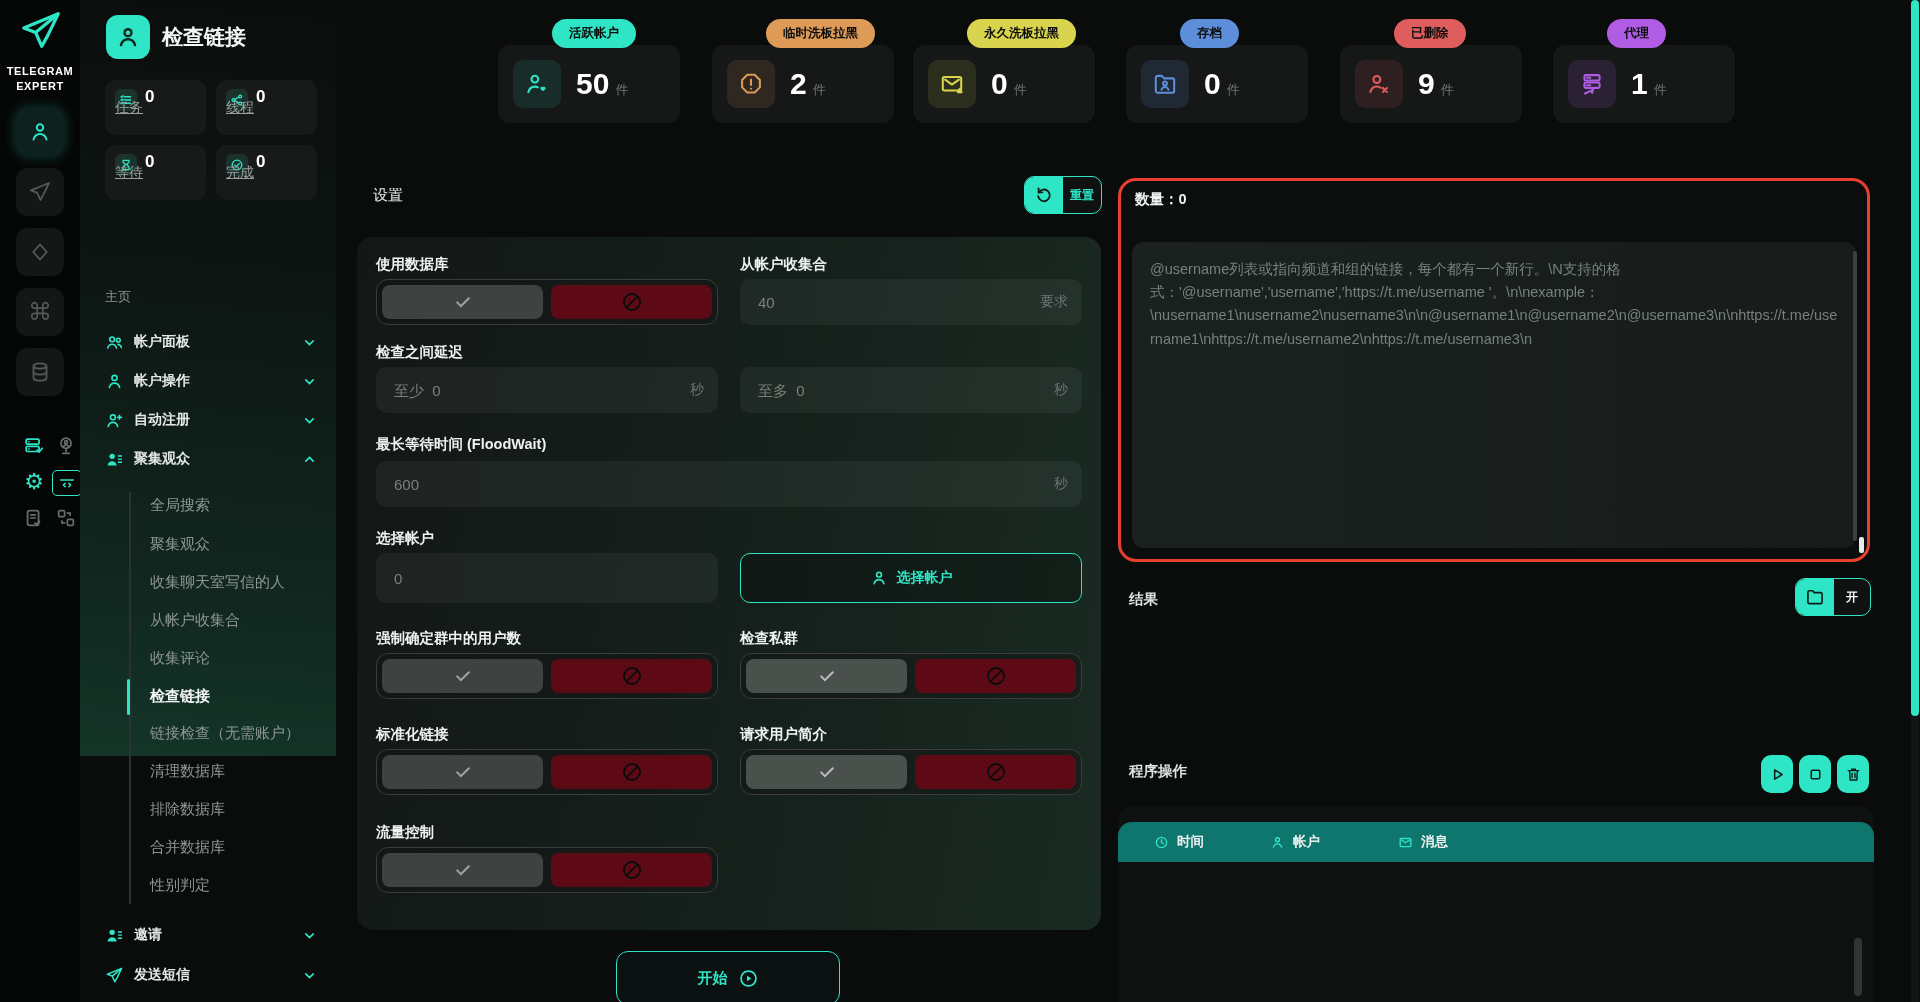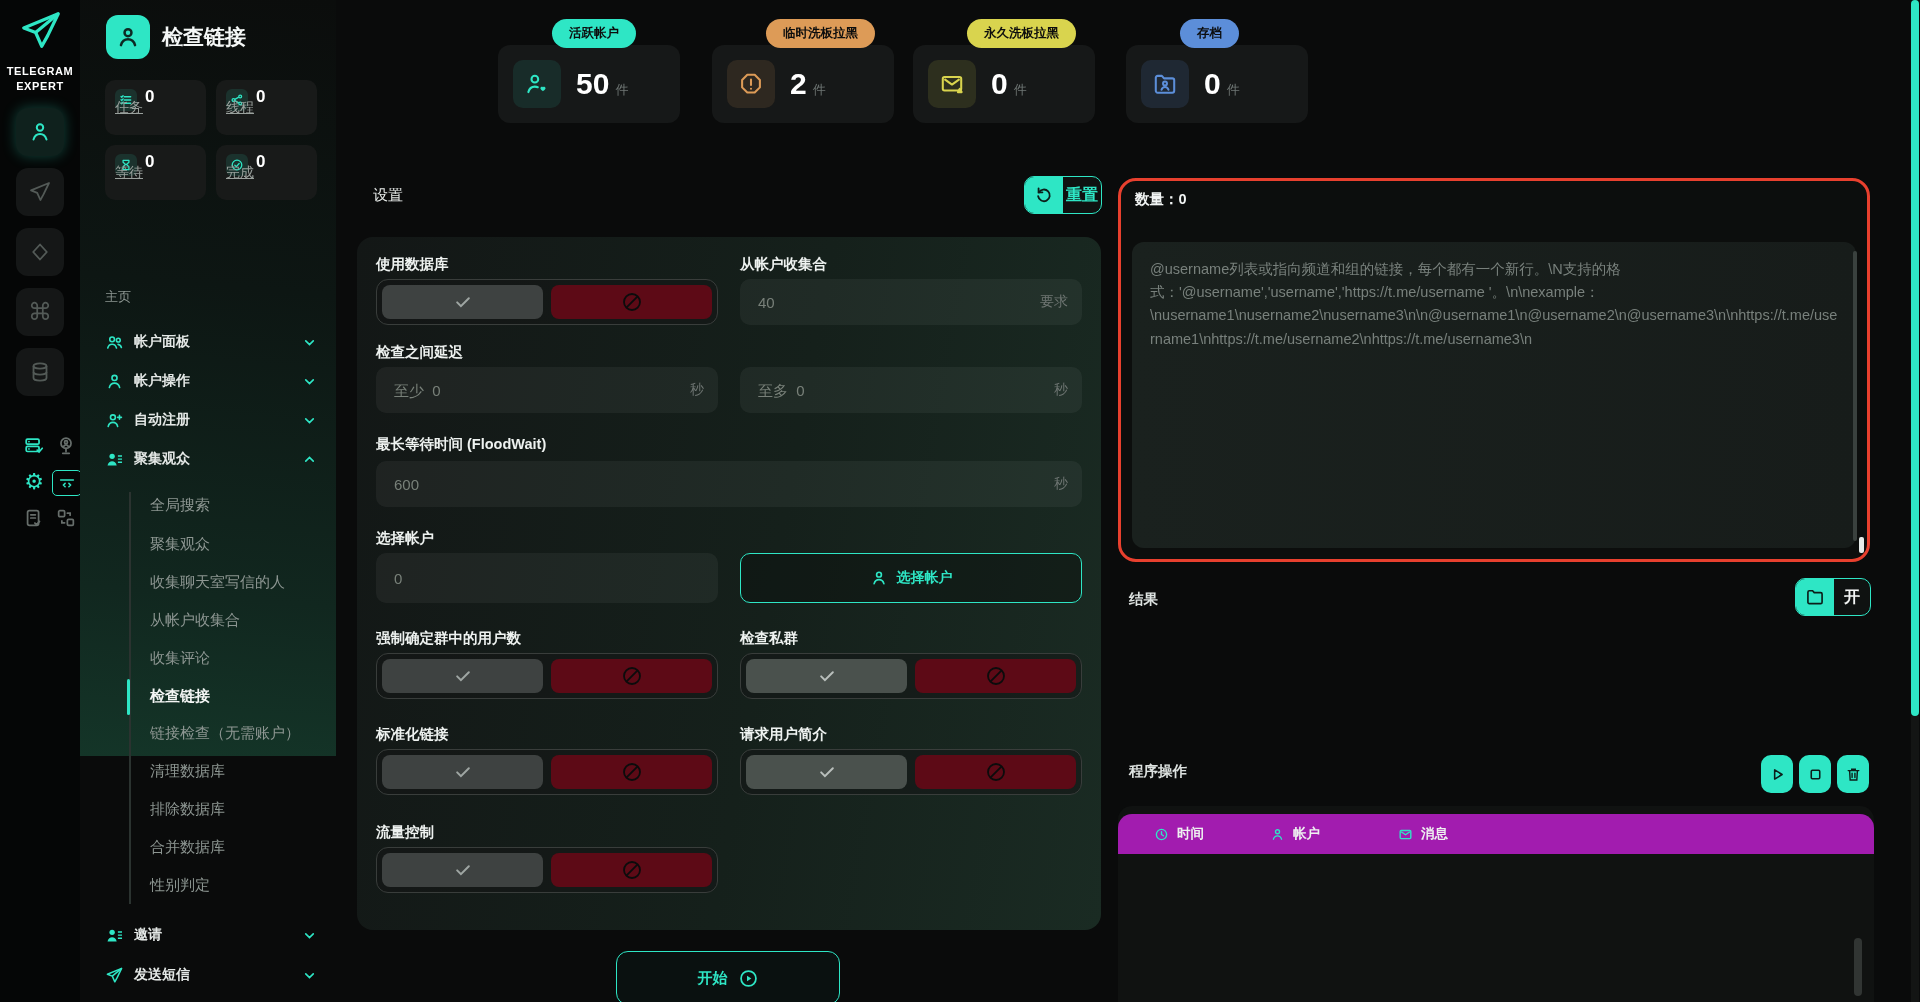--- a/index.html
+++ b/index.html
@@ -69,38 +69,38 @@
                font-family:"Liberation Sans","DejaVu Sans",sans-serif;}
   .field input::placeholder{color:#788079;opacity:1;}
   .suffix{position:absolute;right:14px;font-size:14px;color:#6e7572;}
   .sel-btn{position:absolute;border:1.6px solid #2ee6c5;border-radius:10px;background:rgba(10,15,13,.4);
            display:flex;align-items:center;justify-content:center;gap:9px;color:#2ee6c5;font-size:14px;font-weight:800;}
   .start-btn{position:absolute;left:616px;top:951px;width:224px;height:54px;border:1.6px solid #2ee6c5;
              border-radius:12px;background:rgba(46,230,197,.03);display:flex;align-items:center;justify-content:center;
              gap:10px;color:#2ee6c5;font-size:15px;font-weight:800;}
   .split-btn{position:absolute;display:flex;border:1.6px solid #2ee6c5;border-radius:10px;overflow:hidden;background:#0f1211;}
   .split-ic{width:38px;display:flex;align-items:center;justify-content:center;background:#2ee6c5;color:#0c1f1a;}
-  .split-tx{flex:1;display:flex;align-items:center;justify-content:center;font-size:16px;font-weight:800;}
+  .split-tx{flex:1;display:flex;align-items:center;justify-content:center;font-size:12px;font-weight:800;}
 
   
   .redbox{position:absolute;left:1118px;top:178px;width:752px;height:384px;border:3px solid #e8402e;
           border-radius:18px;background:#0c0e0d;}
   .count-lab{position:absolute;left:14px;top:9px;font-size:14.5px;font-weight:800;color:#f2f5f4;}
   .links-area{position:absolute;left:11px;top:61px;width:724px;height:306px;border:none;outline:none;resize:none;
               border-radius:12px;background:linear-gradient(90deg,#1a211e 0%,#171c1a 100%);
               padding:16px 18px;font-size:14.5px;line-height:1.6;color:#7d8481;
               font-family:"Liberation Sans","DejaVu Sans",sans-serif;overflow:hidden;}
   .links-area::placeholder{color:#78807c;opacity:1;}
   .ta-track{position:absolute;right:10px;top:70px;width:4px;height:290px;background:#3a413e;border-radius:2px;}
   .ta-grip{position:absolute;right:3px;bottom:6px;width:5px;height:16px;background:#e7ecea;border-radius:2px;}
   .row-lab{font-size:14.5px;font-weight:700;color:#dde2e0;}
   .op-btn{position:absolute;top:755px;width:32px;height:38px;border-radius:10px;background:#2ee6c5;
           display:flex;align-items:center;justify-content:center;color:#0c1f1a;}
   .table{position:absolute;left:1118px;top:806px;width:756px;height:196px;border-radius:14px 14px 0 0;background:#101211;}
-  .thead{position:absolute;left:0;top:8px;width:756px;height:40px;border-radius:14px 14px 0 0;background:#a21caf;}
+  .thead{position:absolute;left:0;top:16px;width:756px;height:40px;border-radius:14px 14px 0 0;background:#0f766e;}
   .th{position:absolute;top:0;height:40px;display:flex;align-items:center;gap:8px;color:#eef1f0;
       font-size:13.5px;font-weight:700;}
   .th .ic{color:#2ee6c5;}
   .tbl-thumb{position:absolute;left:736px;top:132px;width:8px;height:58px;border-radius:4px;background:#313533;}
   .page-scroll-thumb{position:absolute;left:1911px;top:0;width:8px;height:716px;background:#2ee6c5;border-radius:4px;}
   .page-scroll-track{position:absolute;left:1911px;top:716px;width:8px;height:286px;background:#131514;}
 </style>
 </head>
 <body>
 
@@ -392,20 +392,43 @@
   <div class="card" style="left:1126px;">
     <span class="badge" style="background:#5c8ed9;">存档</span>
     <span class="card-ic" style="background:rgba(92,142,217,.14);color:#5c8ed9;">
         <svg width="26" height="26" viewBox="0 0 24 24" fill="none" stroke="currentColor" stroke-width="1.9" stroke-linecap="round" stroke-linejoin="round">
           <path d="M3.5 18.3V6.2c0-.9.7-1.7 1.7-1.7h3.9l2 2.3h7.7c.9 0 1.7.8 1.7 1.7v9.8c0 .9-.8 1.7-1.7 1.7H5.2c-1 0-1.7-.8-1.7-1.7z"></path>
           <circle cx="12" cy="11.5" r="1.8"></circle>
           <path d="M8.8 17.3c.5-1.7 1.8-2.6 3.2-2.6s2.7.9 3.2 2.6"></path>
         </svg>
       </span>
     <span class="card-val"><span>0</span><span class="card-unit">件</span></span>
+  </div>
+  <div class="card" style="left:1340px;">
+    <span class="badge" style="background:#df5d5c;">已删除</span>
+    <span class="card-ic" style="background:rgba(223,93,92,.12);color:#df5d5c;">
+        <svg width="26" height="26" viewBox="0 0 24 24" fill="none" stroke="currentColor" stroke-width="1.9" stroke-linecap="round">
+          <circle cx="10" cy="7.8" r="3.2"></circle>
+          <path d="M4 19.5c.9-3.4 3.2-5.2 6-5.2 1.3 0 2.5.4 3.5 1.2"></path>
+          <path d="M15.6 15.6l3.8 3.8M19.4 15.6l-3.8 3.8"></path>
+        </svg>
+      </span>
+    <span class="card-val"><span>9</span><span class="card-unit">件</span></span>
+  </div>
+  <div class="card" style="left:1553px;">
+    <span class="badge" style="background:#b05ce5;">代理</span>
+    <span class="card-ic" style="background:rgba(176,92,229,.14);color:#b05ce5;">
+        <svg width="26" height="26" viewBox="0 0 24 24" fill="none" stroke="currentColor" stroke-width="1.9" stroke-linecap="round">
+          <rect x="5" y="3.8" width="14" height="5" rx="1.2"></rect>
+          <rect x="5" y="10.6" width="14" height="5" rx="1.2"></rect>
+          <path d="M7.4 6.3h3M7.4 13.1h3"></path>
+          <path d="M5.5 20.8l7.5-3.4M13 17.4l-1 2.8"></path>
+        </svg>
+      </span>
+    <span class="card-val"><span>1</span><span class="card-unit">件</span></span>
   </div>
 
   <div class="abs sec-lab" style="left:373px;top:186px;">设置</div>
   <div class="split-btn" style="left:1024px;top:176px;width:78px;height:38px;">
     <span class="split-ic">
         <svg width="20" height="20" viewBox="0 0 24 24" fill="none" stroke="currentColor" stroke-width="2.2" stroke-linecap="round">
           <path d="M5.8 9A7 7 0 1 1 5 13.5"></path>
           <path d="M5.5 4.2v4.6h4.6"></path>
         </svg>
       </span>

